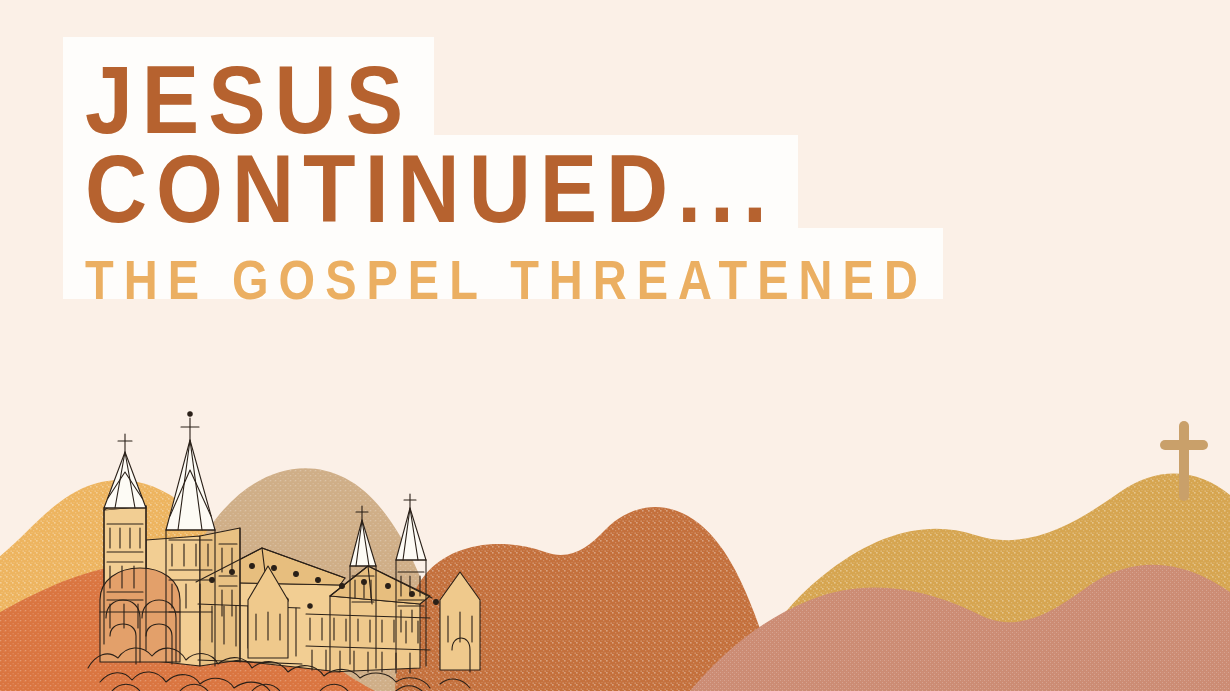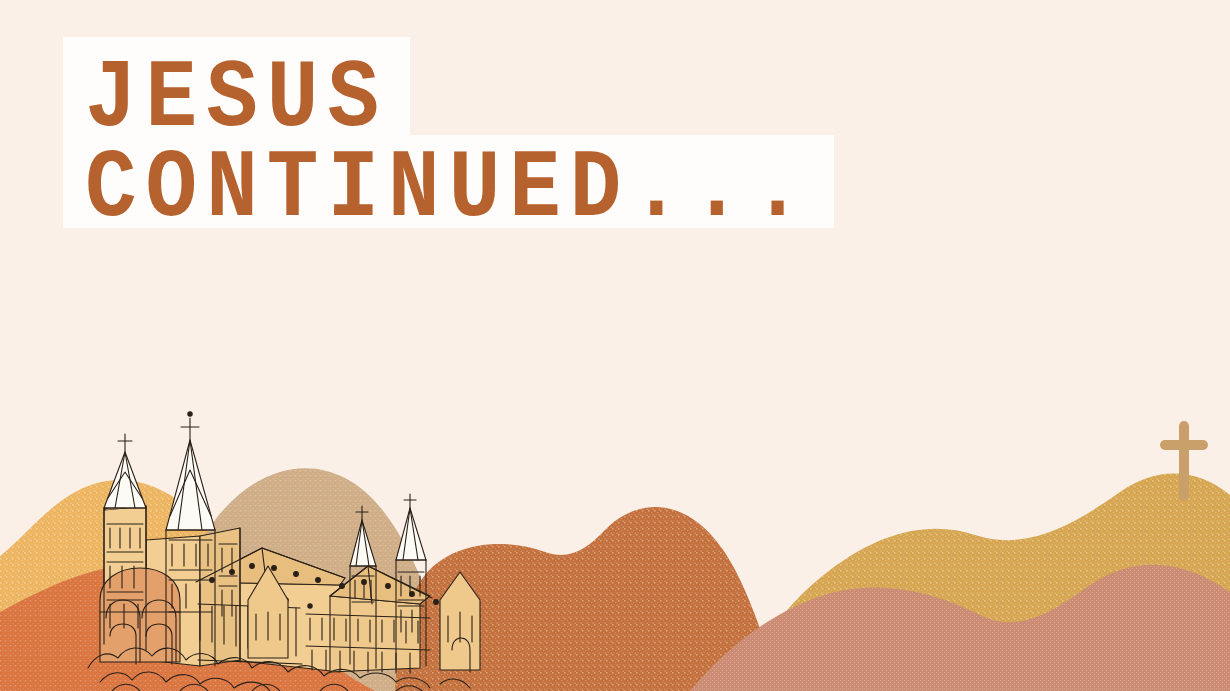--- a/index.html
+++ b/index.html
@@ -7,21 +7,21 @@
     margin: 0;
     padding: 0;
     background: #2a2a2a;
   }
   #slide {
     position: relative;
     width: 1230px;
     height: 691px;
     overflow: hidden;
     background: #FBF0E7;
-    font-family: Liberation Mono, monospace;
+    font-family: Liberation Sans, sans-serif;
   }
 
   
   #scenery {
     position: absolute;
     left: 0; top: 0;
     width: 1230px;
     height: 691px;
     pointer-events: none;
   }
@@ -306,17 +306,20 @@
   <div id="title-block">
 
     <div class="text-row">
       <div class="title-line" id="title-line-1">JESUS</div>
     </div>
 
     <div class="text-row">
       <div class="title-line" id="title-line-2">CONTINUED...</div>
     </div>
 
+    <div class="text-row">
+      <div class="subtitle-line" id="subtitle-line-1">THE GOSPEL THREATENED</div>
+    </div>
 
 
   </div>
 
 </div>
 
 </body></html>

